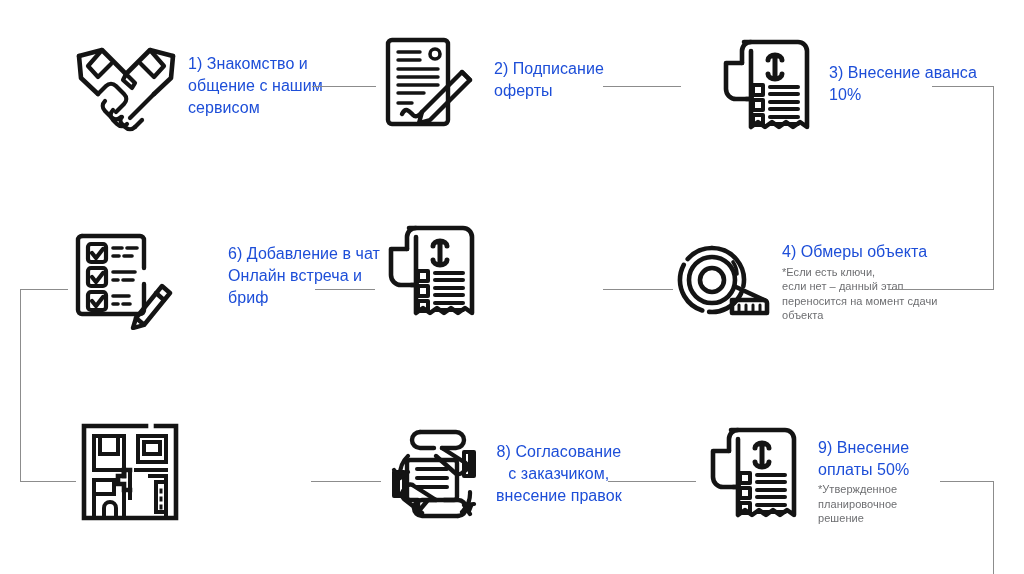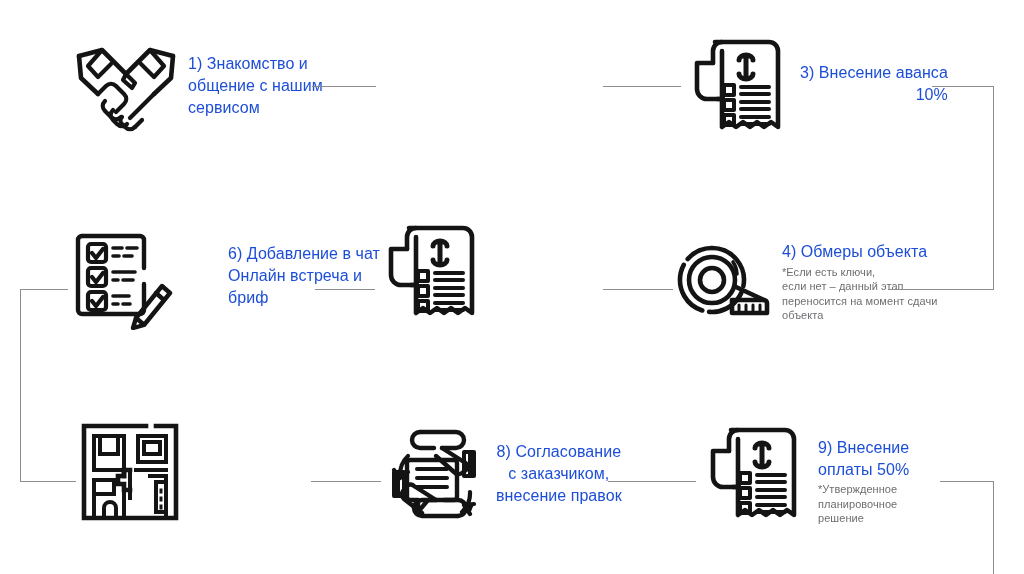--- a/index.html
+++ b/index.html
@@ -55,22 +55,44 @@
         <path d="M63 95 L70 88"></path>
       </svg>
     </div>
     <div class="txt">
       <div class="title">1) Знакомство и
 общение с нашим
 сервисом</div>
     </div>
   </div>
 
-
-  <div class="step" style="left:684px;top:30px;text-align:right;">
+  <div class="step" style="left:378px;top:26px;">
+    <div class="icon-box">
+      <svg viewBox="0 0 108 108" fill="none" stroke="#141414" stroke-width="4.4" stroke-linecap="round" stroke-linejoin="round">
+        <path d="M14 14 h52 a4 4 0 0 1 4 4 v76 a4 4 0 0 1 -4 4 h-52 a4 4 0 0 1 -4 -4 v-76 a4 4 0 0 1 4 -4 z"></path>
+        <circle cx="57" cy="28" r="5" stroke-width="3.6"></circle>
+        <path d="M20 26 h22" stroke-width="3.4"></path>
+        <path d="M20 34 h22" stroke-width="3.4"></path>
+        <path d="M20 43 h40" stroke-width="3.4"></path>
+        <path d="M20 51 h40" stroke-width="3.4"></path>
+        <path d="M20 59 h40" stroke-width="3.4"></path>
+        <path d="M20 67 h26" stroke-width="3.4"></path>
+        <path d="M20 77 h14" stroke-width="3.4"></path>
+        <path d="M24 88 c4 -8 8 -2 11 1 c3 3 7 0 9 -3"></path>
+        <path d="M44 86 L84 46 l8 8 L52 94 l-11 3 z"></path>
+        <path d="M84 46 l8 8"></path>
+      </svg>
+    </div>
+    <div class="txt" style="max-width:140px;">
+      <div class="title">2) Подписание
+      оферты</div>
+    </div>
+  </div>
+
+  <div class="step" style="left:713px;top:30px;">
     <div class="icon-box">
       <svg viewBox="0 0 108 108" fill="none" stroke="#141414" stroke-width="4.6" stroke-linecap="round" stroke-linejoin="round">
         <path d="M31 12 h54 a9 9 0 0 1 9 9 v76 l-7 -5 l-7 5 l-7 -5 l-7 5 l-7 -5 l-7 5 l-7 -5 l-7 5 v-76"></path>
         <path d="M38 12 a9 9 0 0 0 -9 9 v12"></path>
         <path d="M29 33 h-16 v26 a10 10 0 0 0 10 10 h16"></path>
         <path d="M39 69 h-6"></path>
         <path d="M62 25 v22 M55 30 a7 5 0 0 1 14 0 M55 44 a7 5 0 0 0 14 0" stroke-width="5" stroke-linecap="round"></path>
         <rect x="40" y="55" width="10" height="10" stroke-width="4"></rect>
         <rect x="40" y="70" width="10" height="10" stroke-width="4"></rect>
         <rect x="40" y="85" width="10" height="10" stroke-width="4"></rect>

